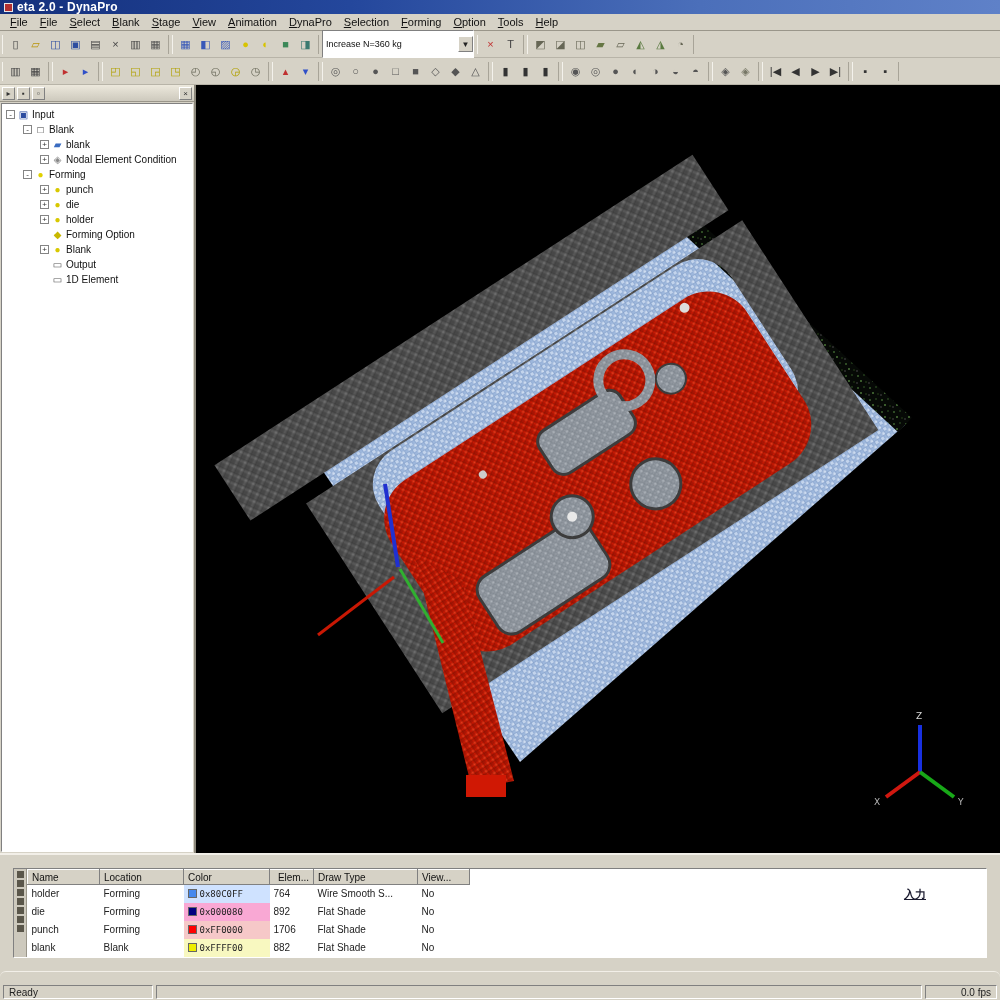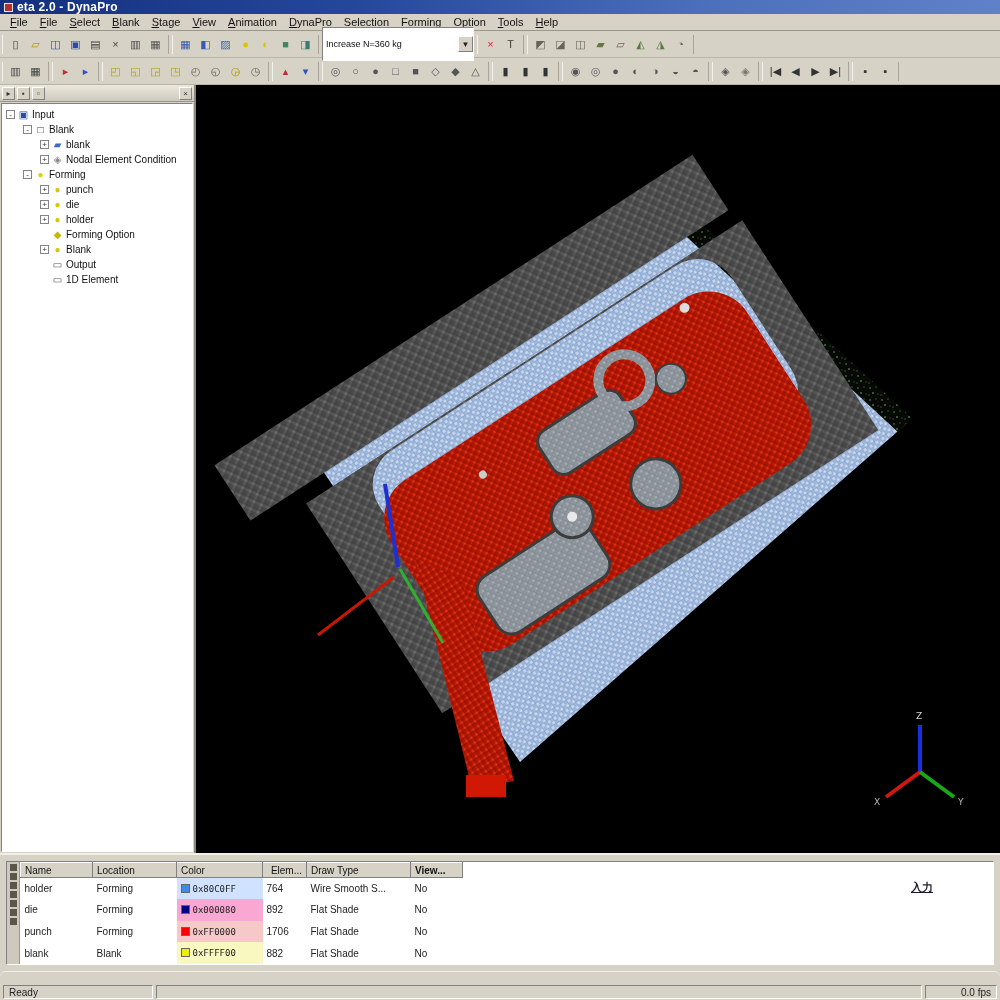--- a/index.html
+++ b/index.html
@@ -17,21 +17,21 @@
   .menu-item { font-size:11px; color:#111; padding:1px 6px; cursor:default; }
   .menu-item:first-letter { text-decoration:underline; }
 
   .toolbar { height:27px; background:#d6d2c6; border-bottom:1px solid #b8b4a8;
     display:flex; align-items:center; padding:1px 2px; gap:3px; }
   .tb-group { display:flex; align-items:center; gap:1px; padding:0 3px;
     border-left:1px solid #f4f2ec; border-right:1px solid #a8a498; }
   .tb-btn { width:19px; height:19px; background:#d6d2c6; border:1px solid #d6d2c6;
     display:flex; align-items:center; justify-content:center;
     font-size:11px; line-height:1; cursor:default; }
-  .combo { display:flex; align-items:center; height:34px; width:152px;
+  .combo { display:flex; align-items:center; height:28px; width:152px;
     border:1px solid; border-color:#808080 #fff #fff #808080; background:#fff; }
   .combo .combo-text { flex:1; font-size:9px; padding:0 3px; color:#111;
     white-space:nowrap; overflow:hidden; }
   .combo .combo-arrow { width:15px; height:16px; background:#d6d2c6;
     border:1px solid; border-color:#fff #808080 #808080 #fff;
     font-size:8px; display:flex; align-items:center; justify-content:center; color:#222; }
 
   
   .main { height:768px; display:flex; }
   .left-panel { width:196px; background:#d6d2c6; border-right:2px solid #8c887c;
@@ -71,21 +71,21 @@
     border:1px solid; border-color:#fff #808080 #808080 #fff;
     display:flex; align-items:center; justify-content:center; }
   .tab { font-size:9px; padding:1px 8px 0 8px; border:1px solid #9a968a; border-top:none;
     background:#c4c0b4; color:#333; display:flex; align-items:center; }
   .tab.active { background:#fff; font-style:italic; }
   .hscroll { flex:1; display:flex; align-items:stretch; background:#e4e0d4; }
   .hscroll .thumb { width:110px; background:#d6d2c6; border:1px solid;
     border-color:#fff #808080 #808080 #fff; }
   .hscroll .track { flex:1; }
 
-  .table-panel { flex:1; margin:6px; border:1px solid; border-color:#808080 #fff #fff #808080;
+  .table-panel { flex:1; margin:13px; border:1px solid; border-color:#808080 #fff #fff #808080;
     background:#fff; display:flex; position:relative; }
   .side-strip { width:13px; background:#cdc9bd; border-right:1px solid #9a968a;
     display:flex; flex-direction:column; align-items:center; padding-top:2px; gap:2px; }
   .side-mark { width:7px; height:7px; background:#5a564a; }
   table.parts { border-collapse:collapse; font-size:10px; width:auto; }
   table.parts th { text-align:left; font-weight:normal; color:#111; background:#d6d2c6;
     border:1px solid; border-color:#fff #808080 #808080 #fff; padding:0 4px; height:15px;
     white-space:nowrap; }
   table.parts td { padding:0 4px; height:15px; color:#222; white-space:nowrap; }
   td.color-cell { font-family:"DejaVu Sans Mono", monospace; font-size:9px; }
@@ -398,21 +398,21 @@
         <div class="side-mark"></div>
       </div>
     <table class="parts">
       <thead id="parts-head">
           <tr>
             <th style="min-width: 72px;">Name</th>
             <th style="min-width: 84px;">Location</th>
             <th style="min-width: 86px;">Color</th>
             <th style="min-width: 44px; text-align: right;">Elem...</th>
             <th style="min-width: 104px;">Draw Type</th>
-            <th style="min-width: 52px; font-weight: bold;">View...</th>
+            <th style="min-width: 52px;">View...</th>
           </tr>
         </thead>
       <tbody id="parts-body">
           <tr>
             <td>holder</td>
             <td>Forming</td>
             <td class="color-cell" style="background: rgb(207, 226, 255);"><span class="swatch" style="background: rgb(68, 136, 238);"></span>0x80C0FF</td>
             <td>764</td>
             <td>Wire Smooth S...</td>
             <td>No</td>

